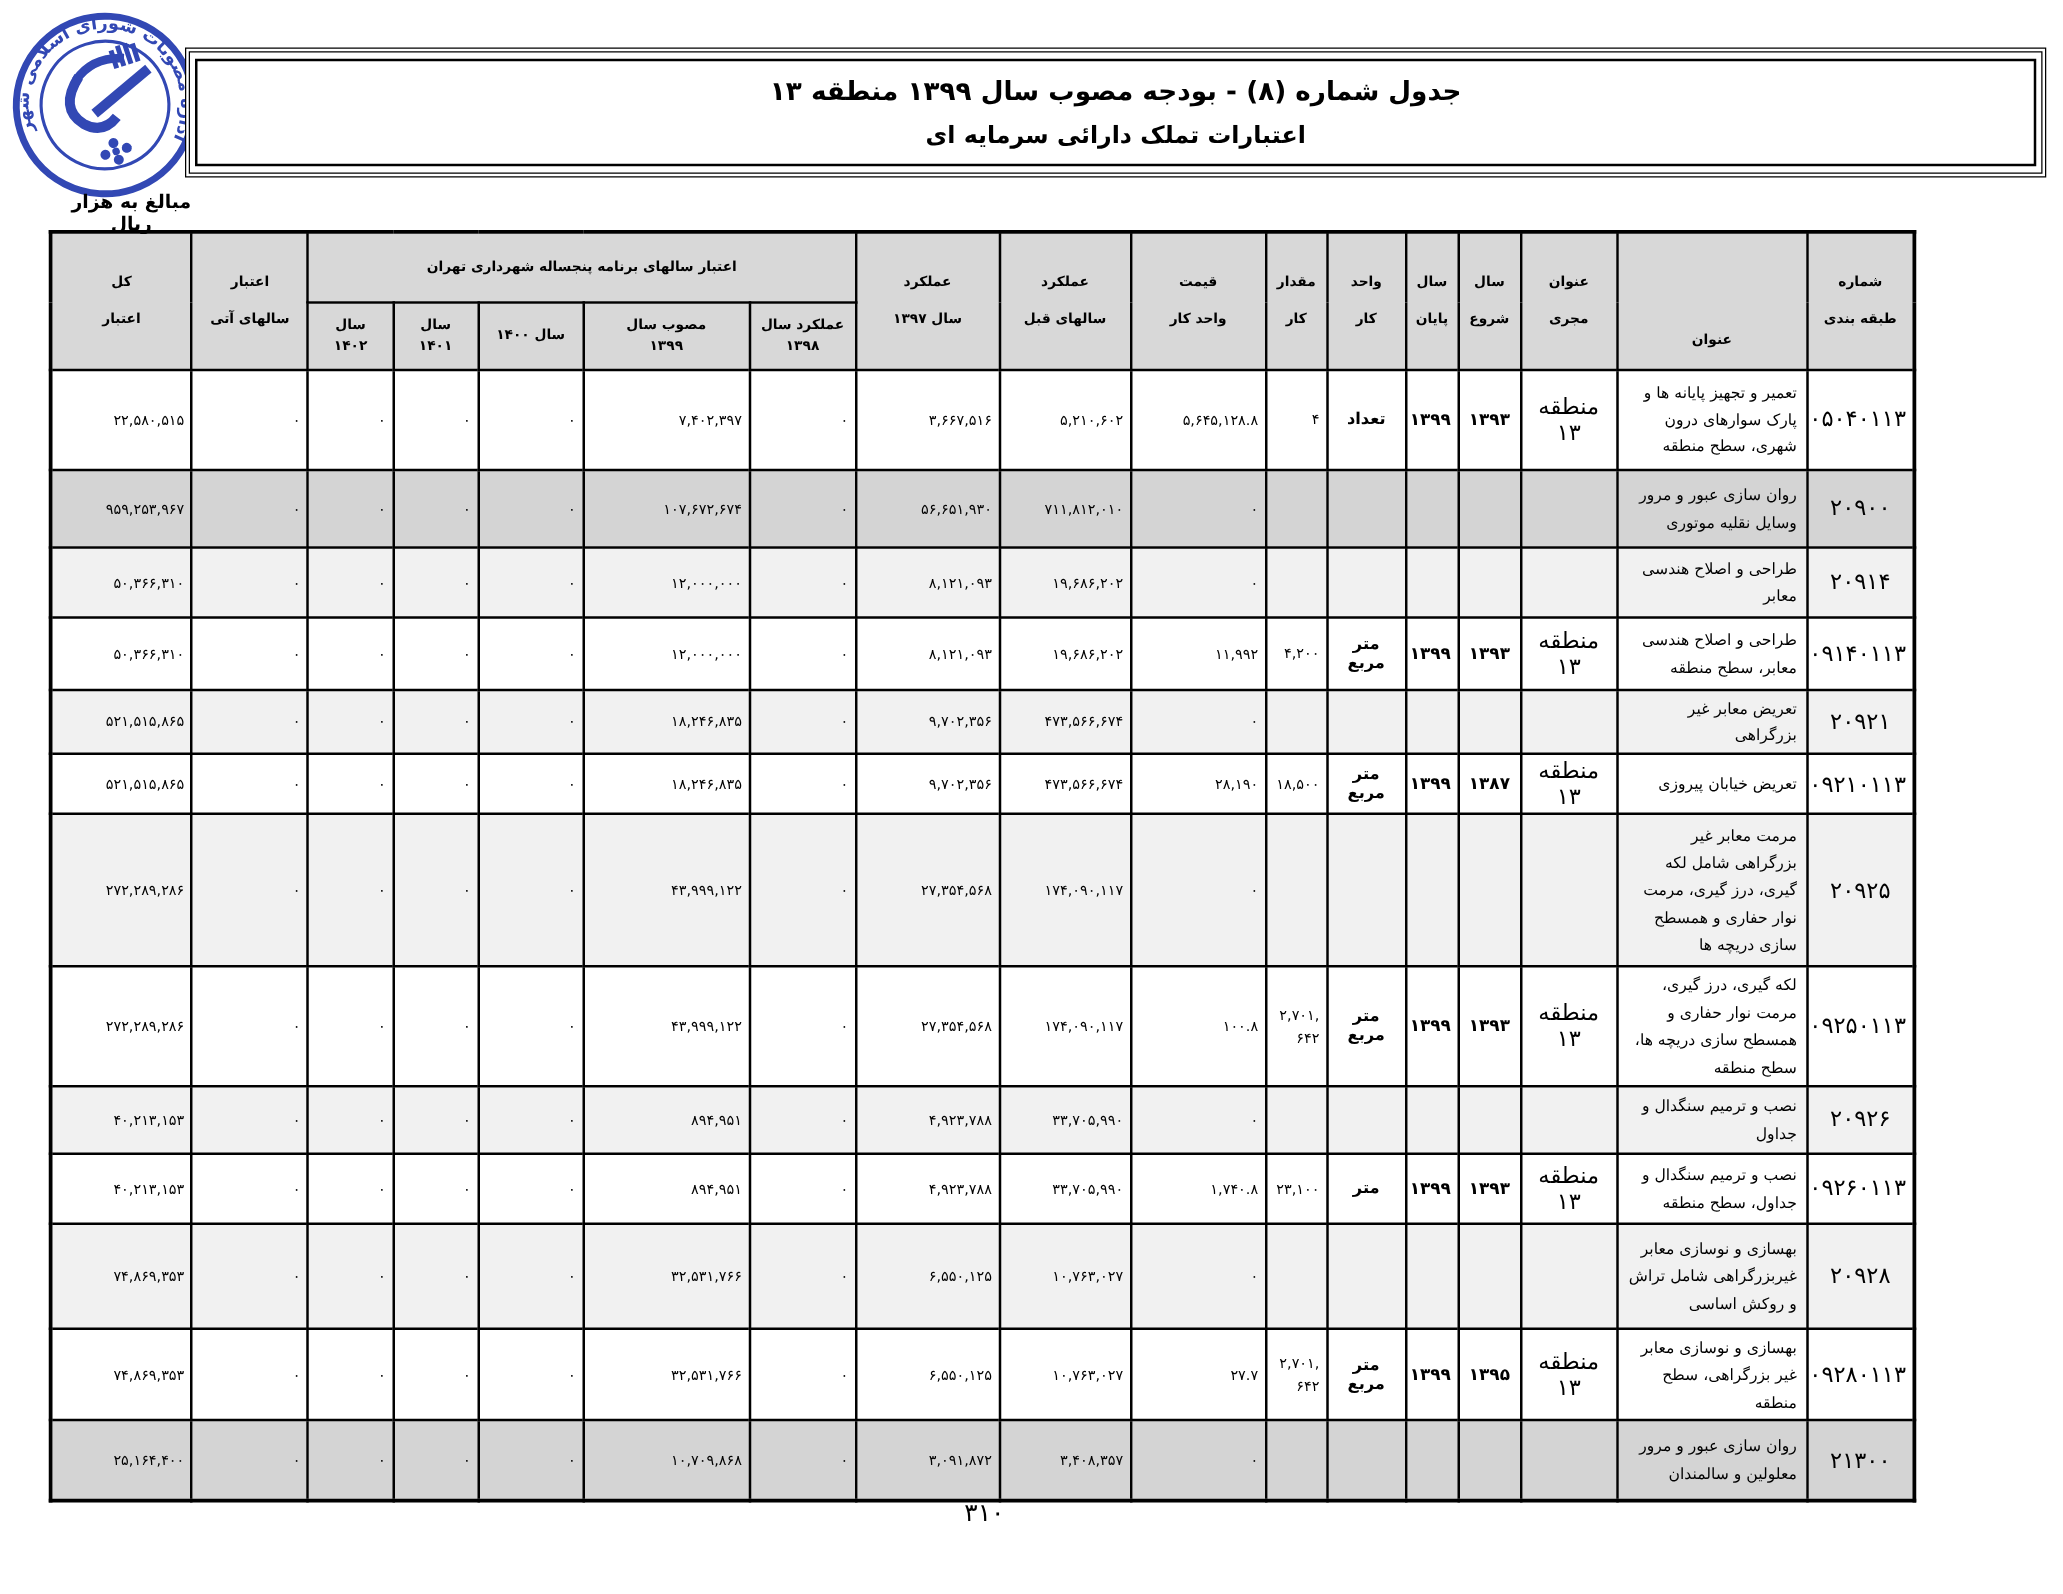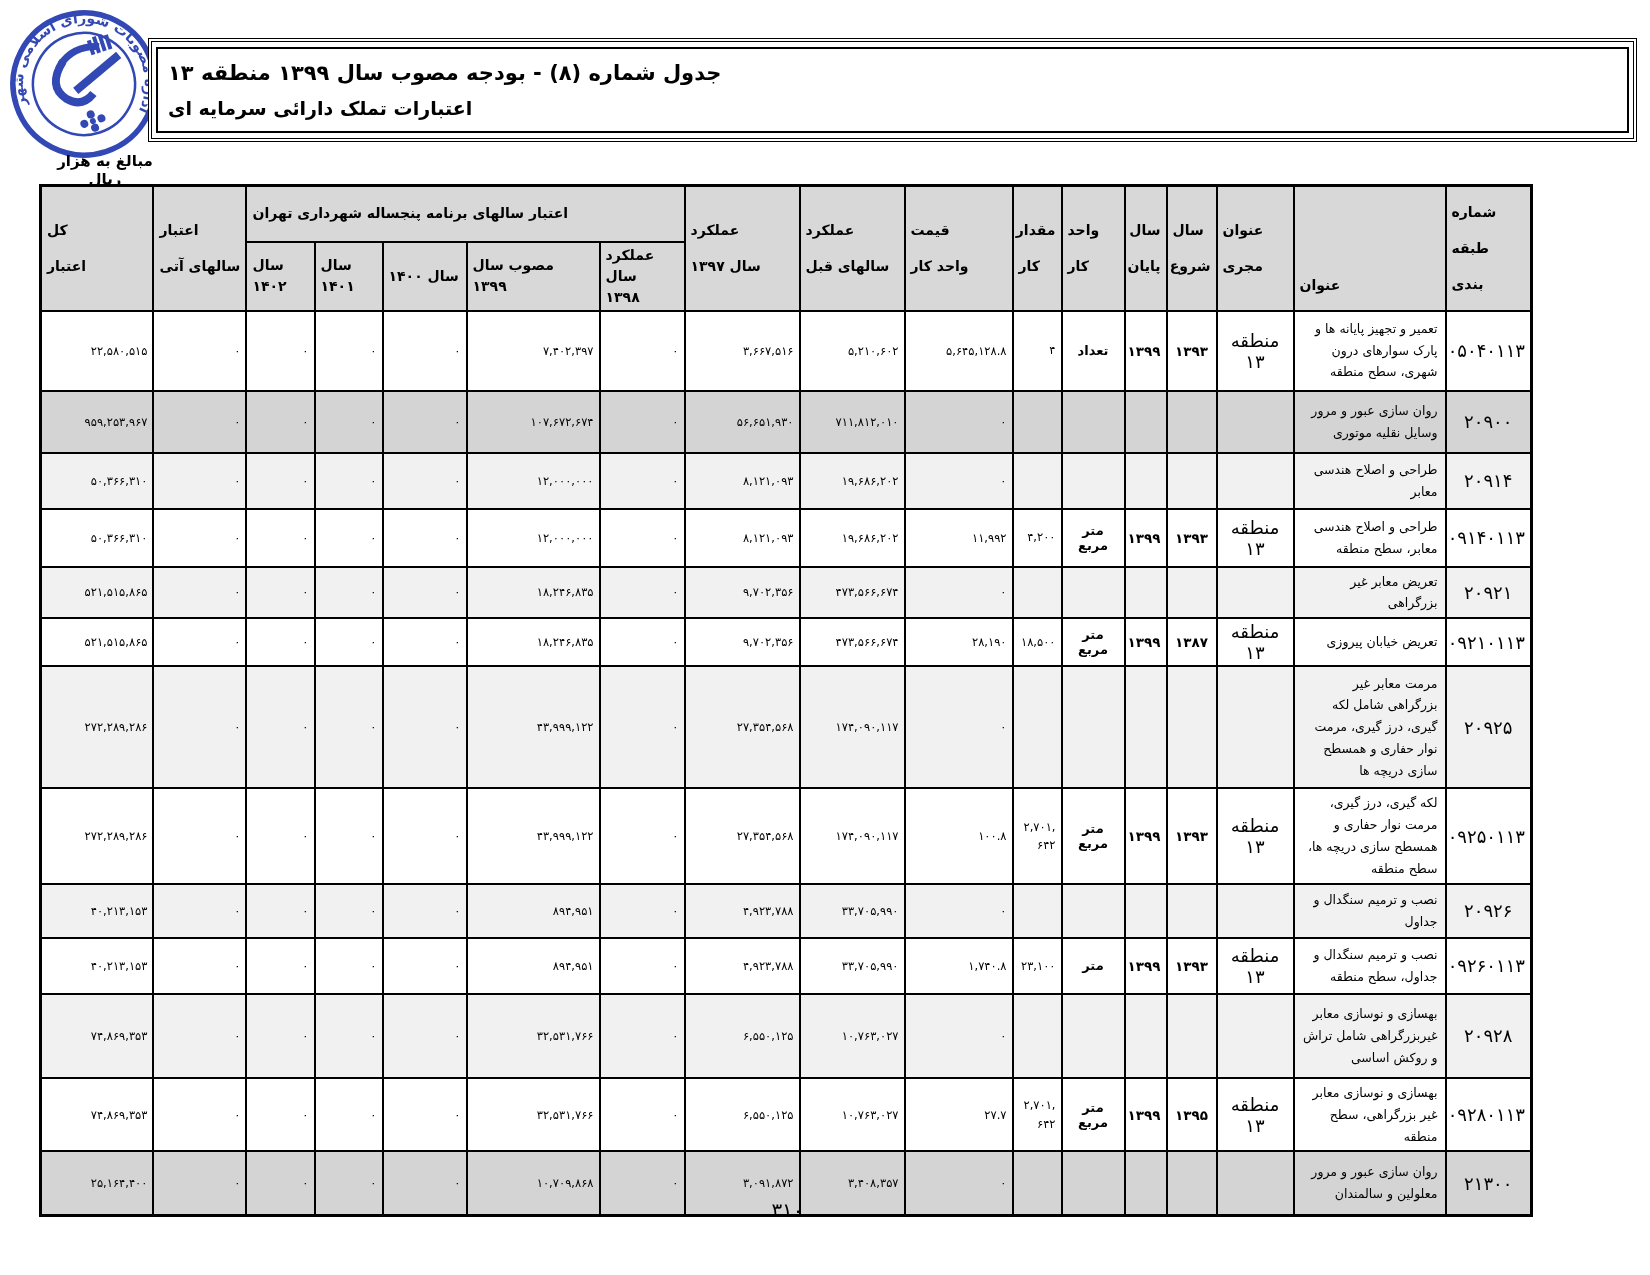--- a/index.html
+++ b/index.html
@@ -12,43 +12,43 @@
 
   
   .stamp { position:absolute; left:6px; top:2px; width:156px; height:166px; }
 
   
   .title-frame {
     position:absolute; left:148px; top:38px; width:1489px;
     border:4px double #000; padding:5px 4px; background:#fff;
   }
   .title-box {
-    border:2px solid #000; text-align:left; padding:8px 10px 12px;
+    border:2px solid #000; text-align:center; padding:8px 10px 12px;
   }
   .title-line1 { font-size:21px; font-weight:bold; margin-top:4px; }
   .title-line2 { font-size:19px; font-weight:bold; margin-top:12px; }
 
   .amounts-note {
     position:absolute; left:40px; top:152px; width:130px;
     font-size:15px; font-weight:bold; text-align:center;
   }
 
   
   .tbl-wrap { position:absolute; left:42px; top:184px; width:1491px; }
   table {
     border-collapse:collapse; table-layout:fixed; width:1491px;
     direction:rtl; border:3px solid #000;
   }
   th, td {
     border:2px solid #000; vertical-align:middle;
     padding:2px 5px; overflow:hidden;
   }
   thead th {
-    background:#d8d8d8; font-weight:bold; font-size:14px;
-    text-align:left; white-space:pre-line; line-height:1.5;
+    background:#d8d8d8; font-weight:bold; font-size:11px;
+    text-align:center; white-space:pre-line; line-height:1.5;
   }
   thead tr:first-child th.rsp { line-height:2.6; }
   th.h-bottom { vertical-align:bottom; padding-bottom:14px; line-height:1.5 !important; }
 
   td { font-size:12.5px; }
   .c-code  { text-align:center; font-size:18px; }
   .c-title { text-align:right; font-size:12.5px; line-height:1.75; padding:3px 7px; }
   .c-exec  { text-align:center; font-size:18px; }
   .c-year  { text-align:center; font-weight:bold; font-size:13.5px; }
   .c-unit  { text-align:center; font-weight:bold; font-size:13px; }

